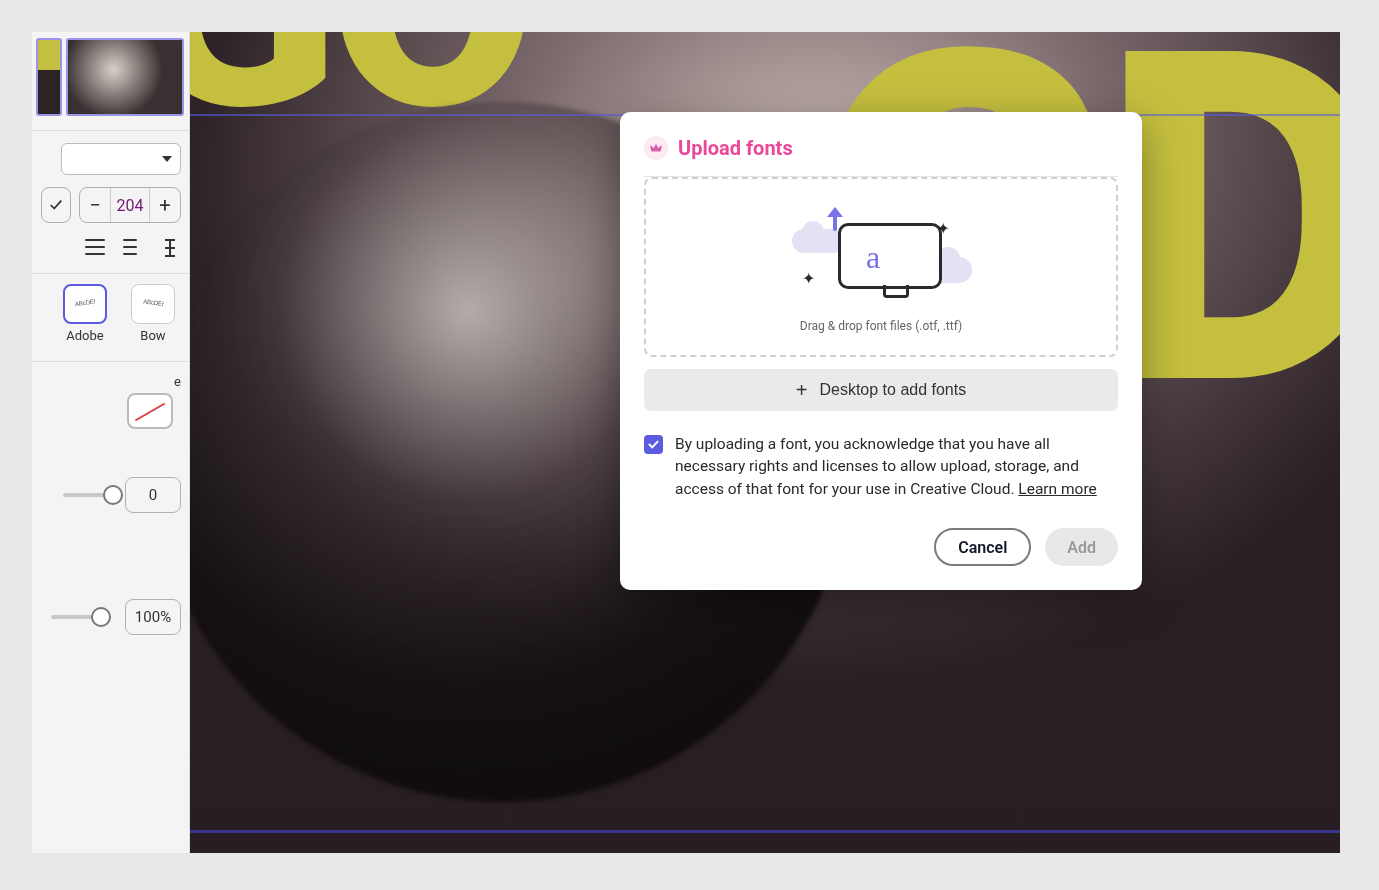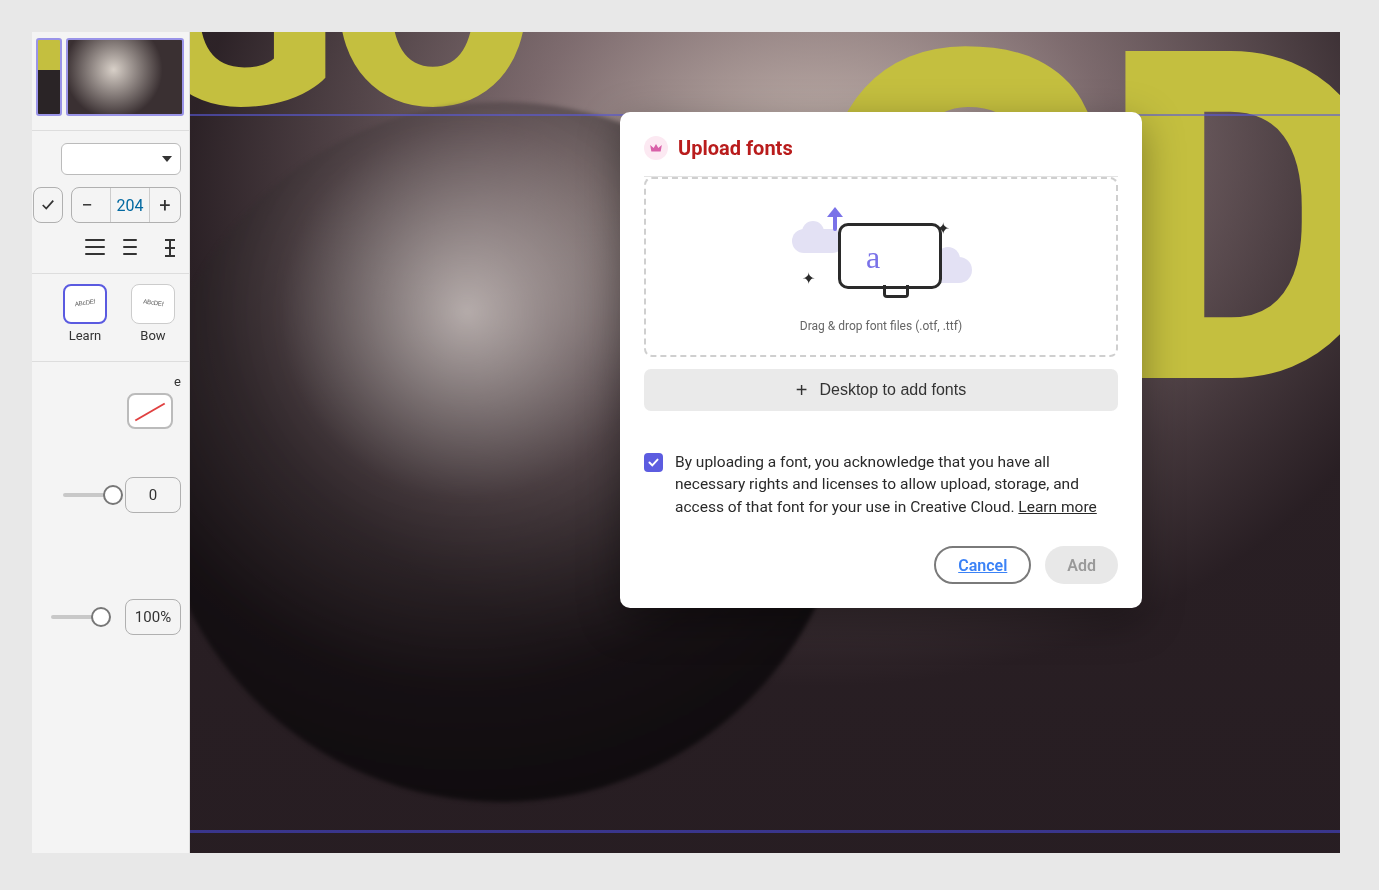--- a/index.html
+++ b/index.html
@@ -96,23 +96,23 @@
   .stepper {
     display:flex; align-items:center;
     border:1px solid #b0b0b0; border-radius:8px; overflow:hidden;
     height:36px;
   }
   .step-btn {
     width:30px; height:36px; display:flex;align-items:center;justify-content:center;
     font-size:20px; color:#333; cursor:pointer;
   }
   .step-val {
-    width:40px; text-align:center; font-size:16px; color:#0369a1;
+    width:40px; text-align:center; font-size:16px; color:#701a75;
     border-left:1px solid #ccc; border-right:1px solid #ccc;
-    height:100%; display:flex;align-items:center;justify-content:center;margin-left:8px;
+    height:100%; display:flex;align-items:center;justify-content:center;
   }
   .checkbtn {
     width:30px;height:36px;border:1px solid #b0b0b0;border-radius:8px;
     display:flex;align-items:center;justify-content:center;margin-right:2px;
   }
   .icon-row {
     display:flex; gap:18px; padding:10px 8px; justify-content:flex-end;
   }
   .lines-icon { width:20px;height:16px;display:flex;flex-direction:column;justify-content:space-between; }
   .lines-icon span { display:block;height:2px;background:#333;border-radius:1px; }
@@ -164,21 +164,21 @@
     border-radius:10px;
     box-shadow:0 12px 40px rgba(0,0,0,0.35);
     padding:24px;
   }
   .modal-header { display:flex;align-items:center;gap:10px;padding-bottom:16px;border-bottom:1px solid #e4e4e4; }
   .crown-badge {
     width:24px;height:24px;border-radius:50%;
     background:#fce9f2; display:flex;align-items:center;justify-content:center;
   }
   .crown-badge svg { width:14px;height:14px; }
-  .modal-title { font-size:20px;font-weight:700;color:#b91c1c; }
+  .modal-title { font-size:20px;font-weight:700;color:#ec4899; }
   .modal-desc { font-size:15.5px;color:#3a3a3a;line-height:1.45;padding:18px 0 16px 0; }
 
   .dropzone {
     border:2px dashed #cfcfcf;
     border-radius:8px;
     padding:26px 10px 22px 10px;
     display:flex;flex-direction:column;align-items:center;gap:18px;
   }
   .dz-illus { width:170px;height:96px;position:relative; }
   .dz-monitor {
@@ -220,36 +220,36 @@
 
   .upgrade-btn {
     margin-top:12px;
     height:42px;width:100%;
     background:#eaeaea;border:none;border-radius:7px;
     display:flex;align-items:center;justify-content:center;gap:12px;
     font-size:16px;color:#333;cursor:pointer;
   }
   .plus { font-size:20px;font-weight:400;line-height:1; }
 
-  .ack-row { display:flex;gap:12px;padding-top:40px;align-items:flex-start; }
+  .ack-row { display:flex;gap:12px;padding-top:22px;align-items:flex-start; }
   .ack-check {
     width:19px;height:19px;border-radius:4px;background:#5c5ce0;
     flex-shrink:0;margin-top:2px;
     display:flex;align-items:center;justify-content:center;
   }
   .ack-check svg { width:13px;height:13px; }
   .ack-text { font-size:15.5px;color:#2a2a2a;line-height:1.45; }
   .learn-link { text-decoration:underline;color:#2a2a2a;cursor:pointer; }
 
   .modal-footer { display:flex;justify-content:flex-end;gap:14px;padding-top:28px; }
   .btn {
     height:38px;padding:0 22px;border-radius:20px;font-size:16px;
     display:flex;align-items:center;justify-content:center;cursor:pointer;
   }
-  .btn-cancel { background:#fff;border:2px solid #7a7a7a;color:#3b82f6;font-weight:600;text-decoration:underline; }
+  .btn-cancel { background:#fff;border:2px solid #7a7a7a;color:#0f172a;font-weight:600; }
   .btn-add { background:#e8e8e8;border:none;color:#9a9a9a;font-weight:600;cursor:default; }
 </style>
 </head>
 <body>
 
 <div class="viewport">
   <div class="canvas-bg">
     <div class="big-yellow yellow-top-left">THE GO</div>
     <div class="big-yellow yellow-right">GDC</div>
     <div class="helmet"></div>
@@ -297,21 +297,21 @@
       <div class="lineheight-icon"></div>
     </div>
 
     <div class="divider"></div>
 
     <div class="shape-options">
       <div class="shape-opt">
         <div class="shape-tile sel">
           <span class="arch-glyph">ᴬᴮᶜᴰᴱᶠ</span>
         </div>
-        <span class="shape-label">Learn</span>
+        <span class="shape-label">Adobe</span>
       </div>
       <div class="shape-opt">
         <div class="shape-tile">
           <span class="bow-glyph">ᴬᴮᶜᴰᴱᶠ</span>
         </div>
         <span class="shape-label">Bow</span>
       </div>
     </div>
 
     <div class="divider"></div>

